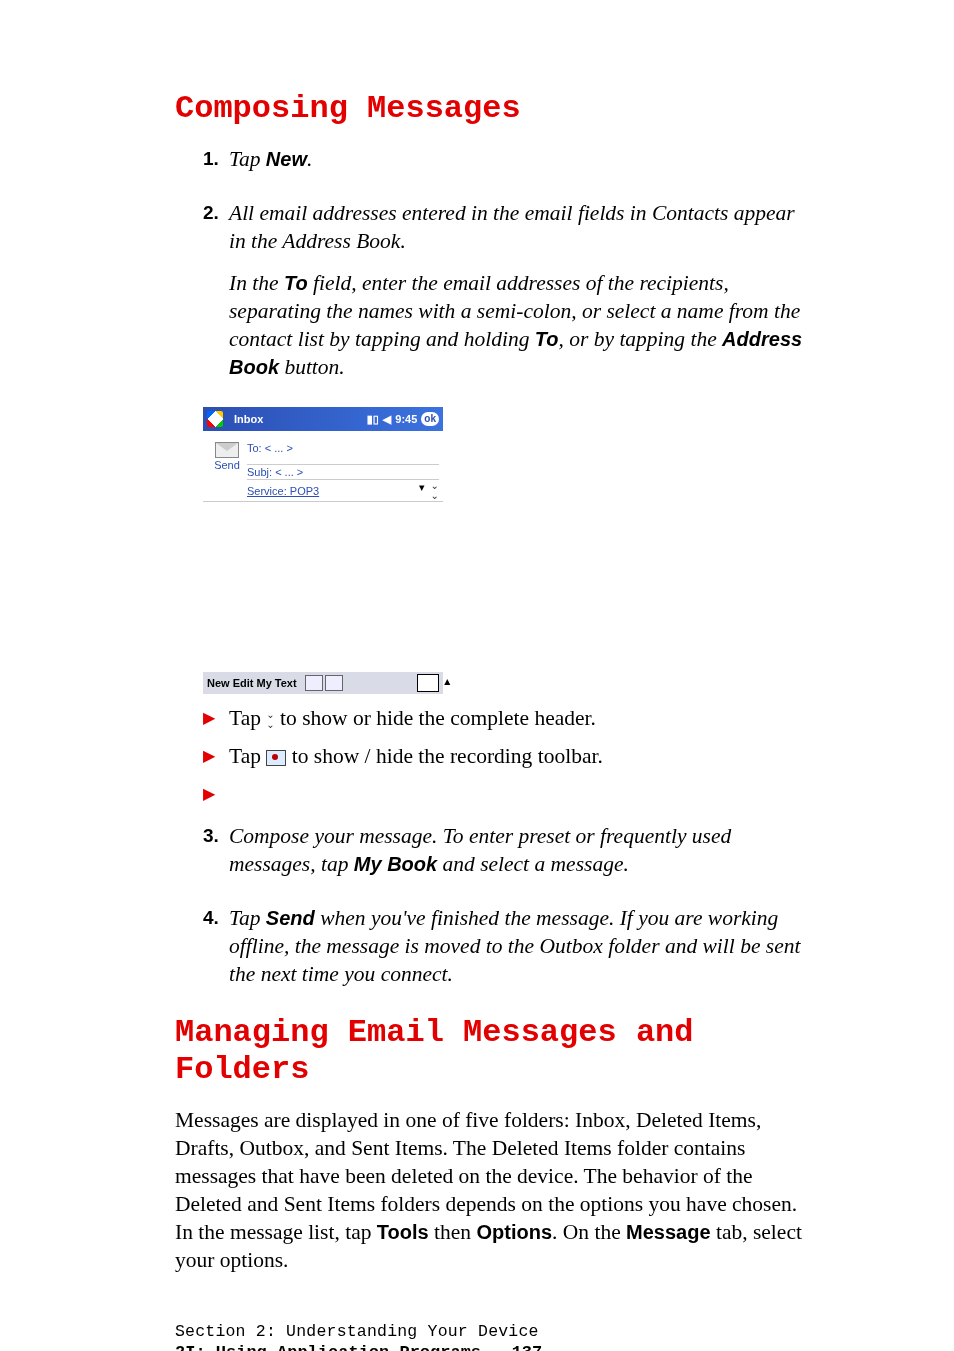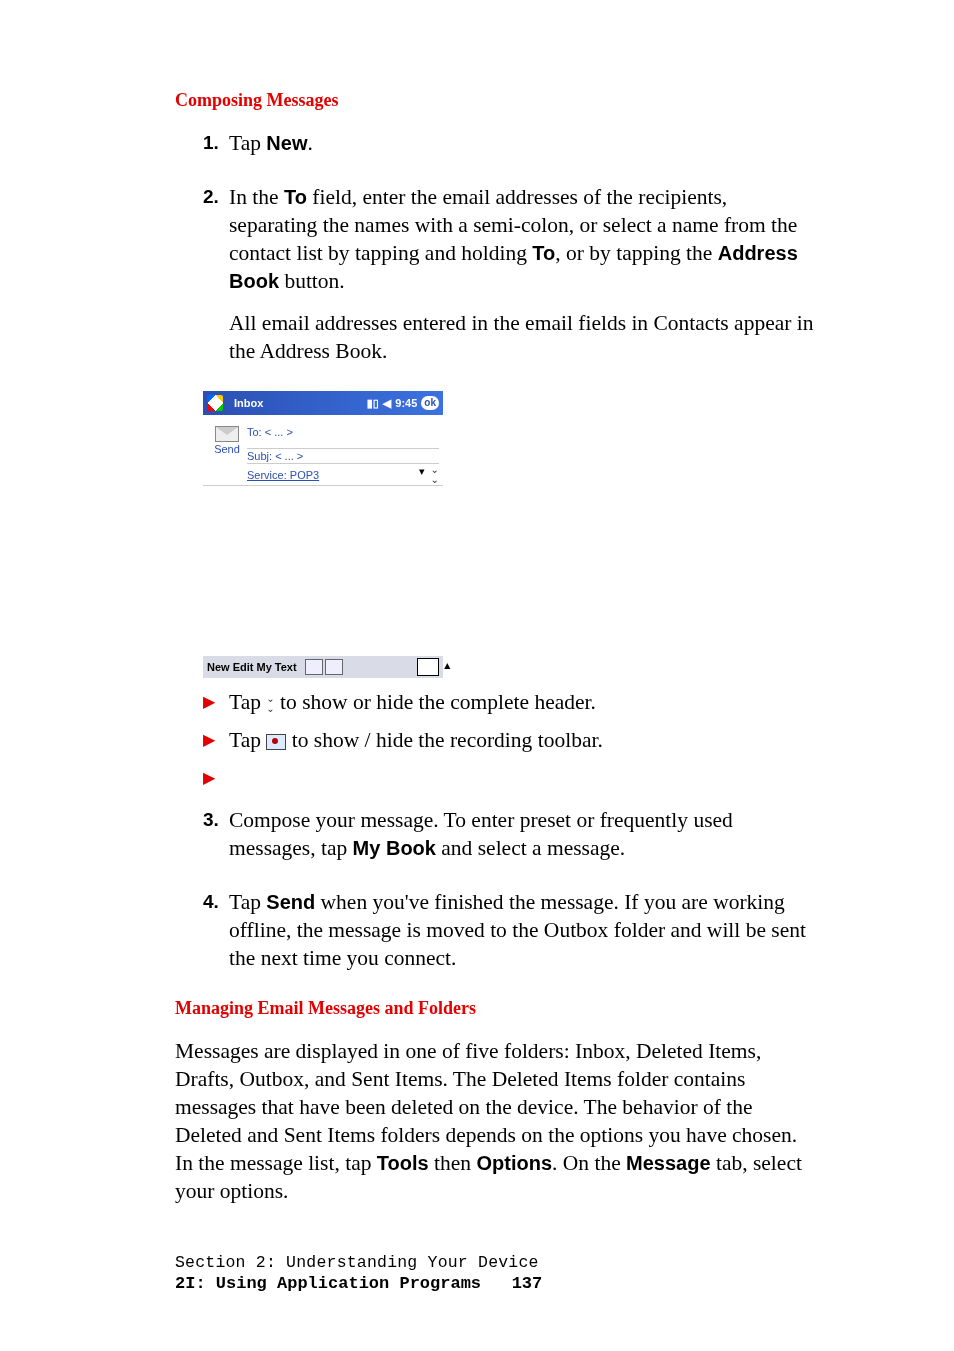--- a/index.html
+++ b/index.html
@@ -9,24 +9,24 @@
     color: #000;
     background: #fff;
     width: 954px;
   }
   .page {
     padding: 90px 140px 60px 175px;
     box-sizing: border-box;
     width: 954px;
   }
   .heading-red {
-    font-family: Liberation Serif, serif;
+    font-family: Liberation Mono, monospace;
     font-weight: bold;
     color: #e20000;
-    font-size: 18px;
+    font-size: 32px;
     margin: 0 0 18px 0;
   }
   .numbered-list {
     padding-left: 28px;
   }
   .num-item {
     display: flex;
     margin-bottom: 12px;
   }
   .num-label {
@@ -38,20 +38,21 @@
     flex: 0 0 26px;
     line-height: 28px;
   }
   .num-body {
     flex: 1;
     font-size: 21.5px;
     line-height: 28px;
   }
   .num-body p {
     margin: 0 0 14px 0;
+    font-style: italic;
   }
   .bold-sans {
     font-family: Arial, Helvetica, sans-serif;
     font-weight: bold;
     font-size: 20px;
   }
   .screenshot-wrap {
     margin: 6px 0 6px 28px;
   }
   .device-screenshot {
@@ -200,24 +201,24 @@
       <div class="num-body">
         <p>
           <span>Tap </span><span class="bold-sans">New</span><span>.</span>
         </p>
       </div>
     </div>
 
     <div class="num-item">
       <div class="num-label">2.</div>
       <div class="num-body">
+        <p>All email addresses entered in the email fields in Contacts appear in the Address Book.</p>
         <p>
           <span>In the </span><span class="bold-sans">To</span><span> field, enter the email addresses of the recipients, separating the names with a semi-colon, or select a name from the contact list by tapping and holding </span><span class="bold-sans">To</span><span>, or by tapping the </span><span class="bold-sans">Address Book</span><span> button.</span>
         </p>
-        <p>All email addresses entered in the email fields in Contacts appear in the Address Book.</p>
       </div>
     </div>
   </div>
 
   <div class="screenshot-wrap">
     <div class="device-screenshot">
       <div class="titlebar">
         <span class="start-flag"></span>
         <span class="titlebar-text">Inbox</span>
         <span class="titlebar-spacer"></span>

